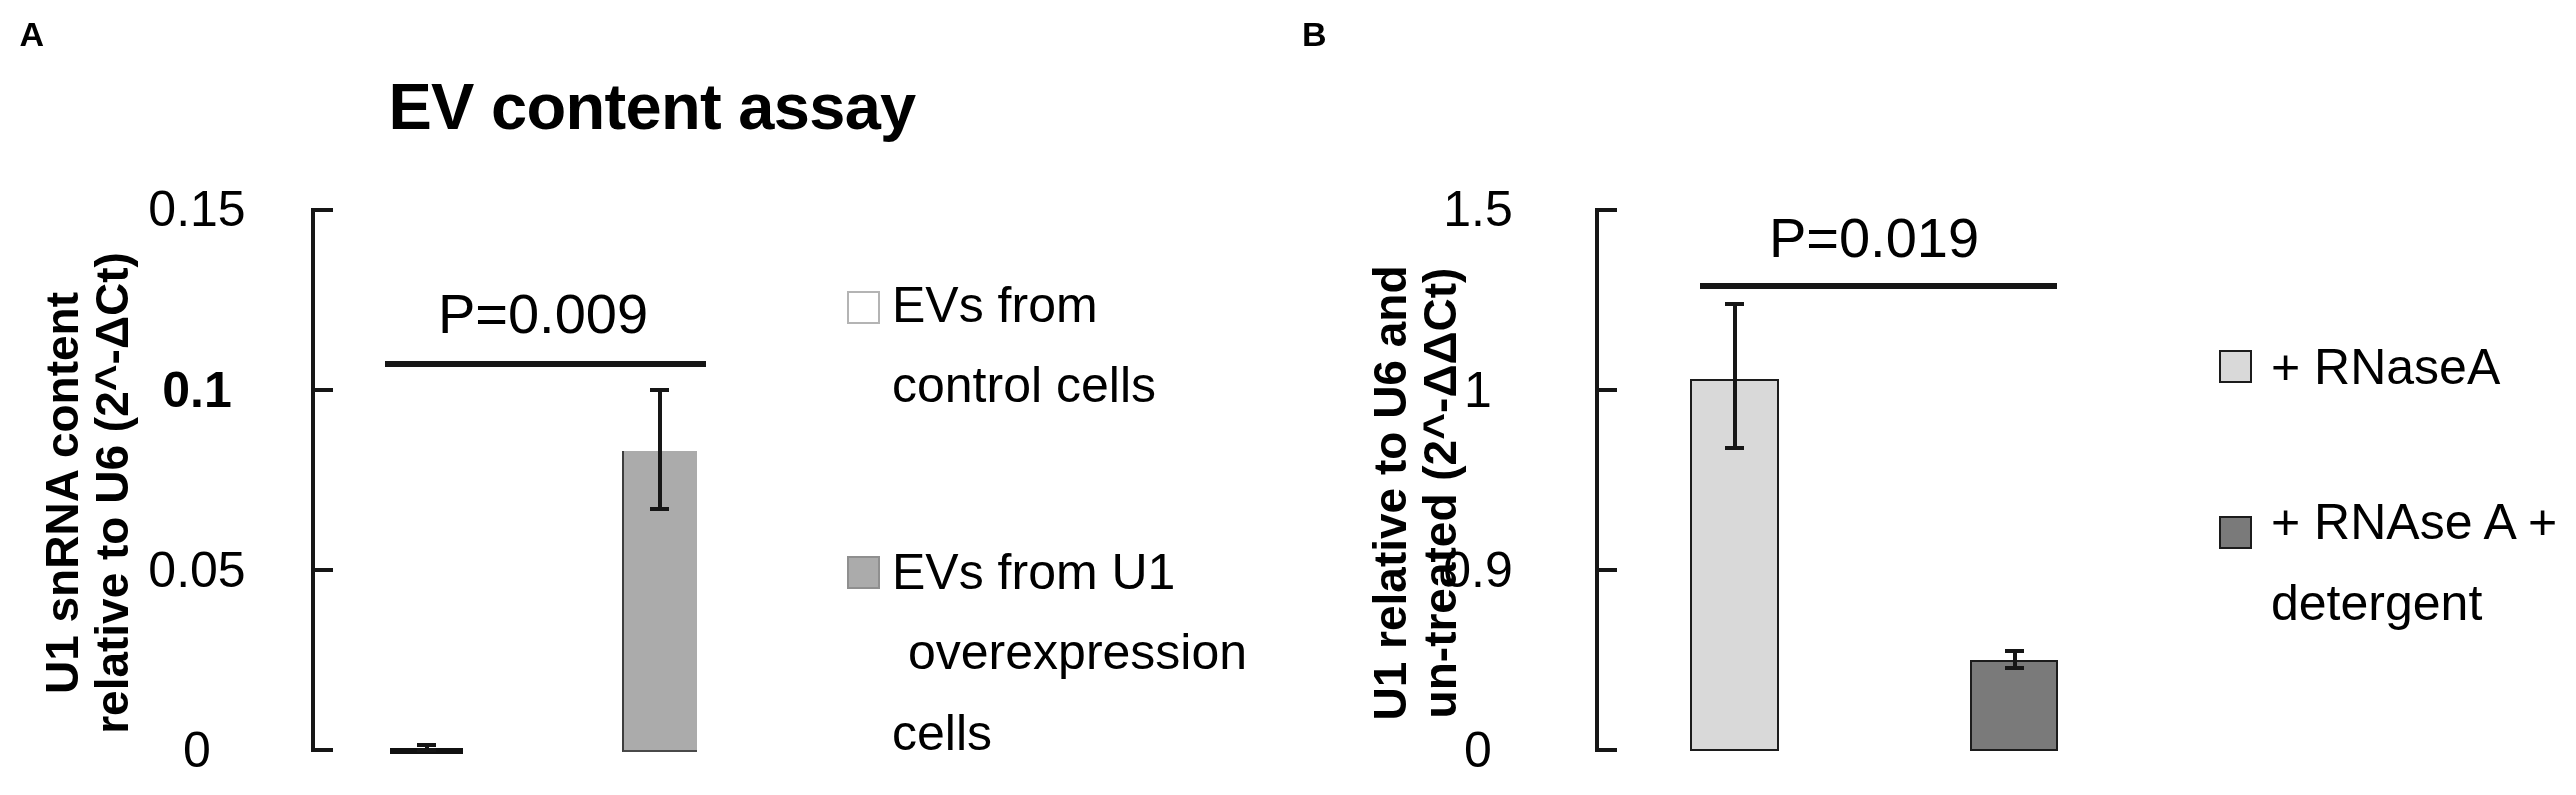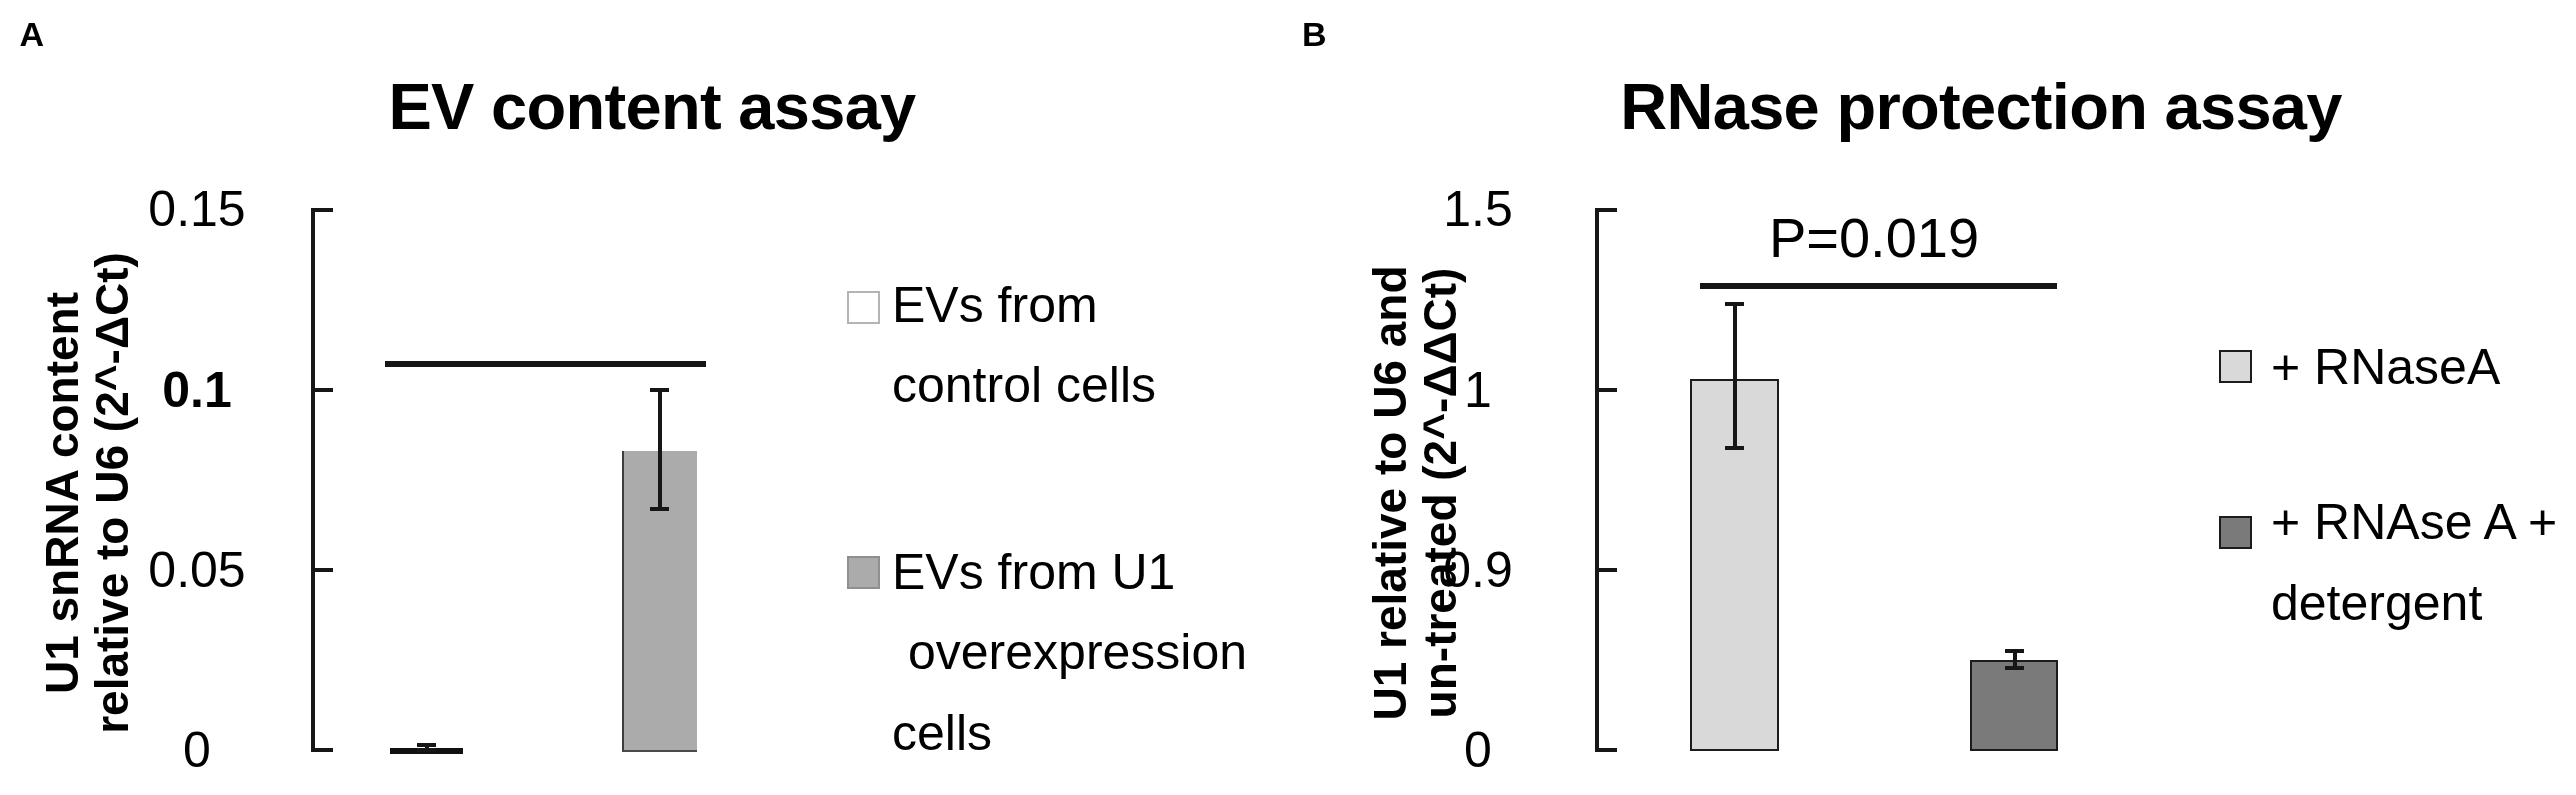--- a/index.html
+++ b/index.html
@@ -23,20 +23,21 @@
 
 <div id="figure">
 
   <section class="panel" id="panel-A" style="left:0;width:1292px;">
     <div class="panel-letter" style="left:19.4px;top:17px;">A</div>
     <div class="chart-title" style="left:652px;top:74px;text-align:right;">EV content assay</div>
     <div class="y-axis-label" style="left:-207px;top:443px;width:588px;height:100px;">
       <div>U1 snRNA content</div>
       <div>relative to U6 (2^-ΔCt)</div>
     </div>
+    <div class="sig-label" style="left:543px;top:286px;">P=0.009</div>
     <div class="plot">
         <div class="axis-line" style="left: 311px; top: 208px; width: 3.6px; height: 544px;"></div>
         <div class="axis-tick" style="left: 311px; top: 748px; width: 22px; height: 3.6px;"></div>
         <div class="tick-label" style="left: 111px; top: 725px; width: 172px;">0</div>
         <div class="axis-tick" style="left: 311px; top: 568px; width: 22px; height: 3.6px;"></div>
         <div class="tick-label" style="left: 111px; top: 545px; width: 172px;">0.05</div>
         <div class="axis-tick" style="left: 311px; top: 388px; width: 22px; height: 3.6px;"></div>
         <div class="tick-label" style="left: 111px; top: 365px; width: 172px; font-weight: bold;">0.1</div>
         <div class="axis-tick" style="left: 311px; top: 208px; width: 22px; height: 3.6px;"></div>
         <div class="tick-label" style="left: 111px; top: 184px; width: 172px;">0.15</div>
@@ -56,21 +57,20 @@
         <div class="legend-line" style="left: 892px; top: 360px;">control cells</div>
         <div class="legend-swatch" style="left: 847px; top: 556px; width: 33px; height: 33px; background: rgb(171, 171, 171); border: 2.2px solid rgb(143, 143, 143);"></div>
         <div class="legend-line" style="left: 892px; top: 547px;">EVs from U1</div>
         <div class="legend-line" style="left: 892px; top: 627px; margin-left: 16px;">overexpression</div>
         <div class="legend-line" style="left: 892px; top: 708px;">cells</div>
       </div>
   </section>
 
   <section class="panel" id="panel-B" style="left:1292px;width:1284px;">
     <div class="panel-letter" style="left:10px;top:17px;">B</div>
-    <div class="chart-title" style="left:689px;top:74px;">RNase protection assay</div>
     <div class="y-axis-label" style="left:-164px;top:443px;width:574px;height:100px;">
       <div>U1 relative to U6 and</div>
       <div>un-treated (2^-ΔΔCt)</div>
     </div>
     <div class="sig-label" style="left:582px;top:210px;">P=0.019</div>
     <div class="plot">
         <div class="axis-line" style="left: 303px; top: 208px; width: 3.6px; height: 544px;"></div>
         <div class="axis-tick" style="left: 303px; top: 748px; width: 22px; height: 3.6px;"></div>
         <div class="tick-label" style="left: 100px; top: 725px; width: 172px;">0</div>
         <div class="axis-tick" style="left: 303px; top: 568px; width: 22px; height: 3.6px;"></div>

